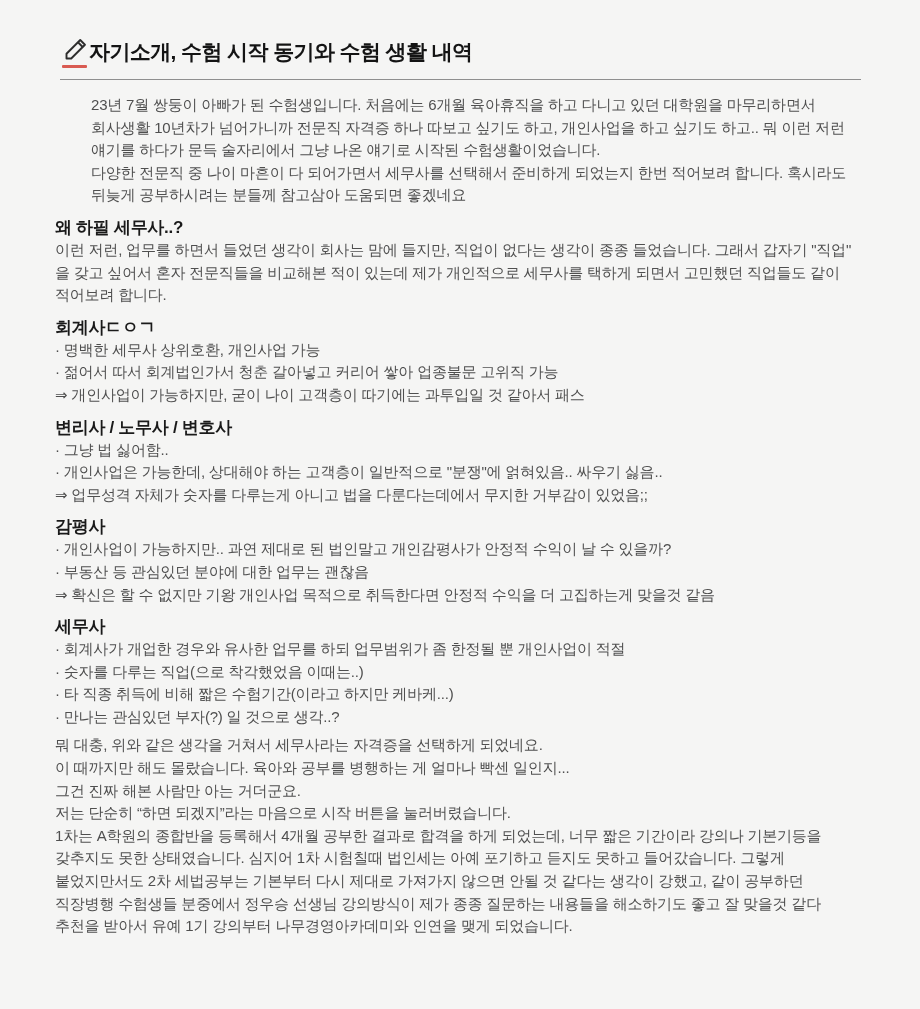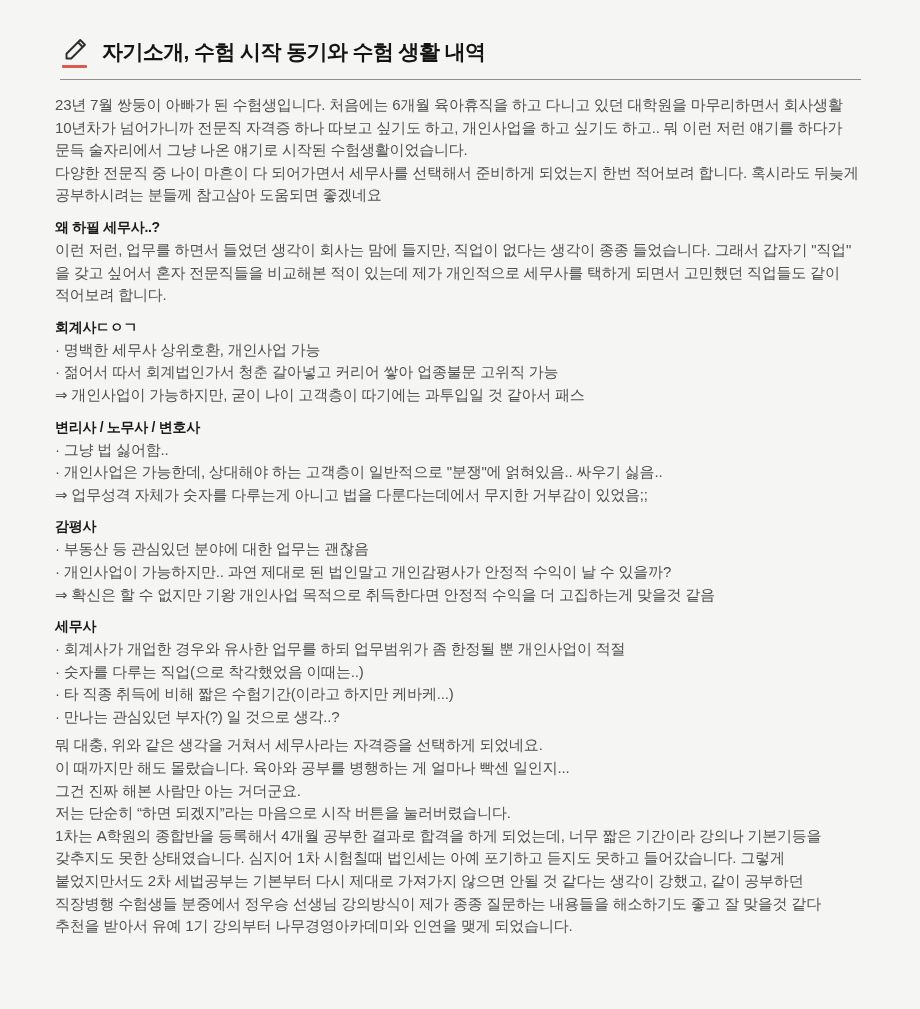--- a/index.html
+++ b/index.html
@@ -11,21 +11,20 @@
   }
   .page {
     width: 920px;
     min-height: 1009px;
     box-sizing: border-box;
     padding: 36px 55px 40px 55px;
   }
   .title-row {
     display: flex;
     align-items: center;
-    gap: 13px;
     margin-left: 7px;
   }
   .icon-wrap {
     position: relative;
     width: 27px;
     height: 32px;
     flex: 0 0 auto;
   }
   .icon-wrap svg { display: block; }
   .icon-underline {
@@ -44,31 +43,31 @@
     letter-spacing: -0.6px;
     margin: 0;
     line-height: 1.2;
   }
   .divider {
     border: none;
     border-top: 1px solid #8f8f8f;
     margin: 11px 0 0 5px;
     width: 801px;
   }
-  #intro { margin-top: 14px; }
+  #intro { margin-top: 14px; margin-left: 36px; }
   .line {
     margin: 0;
     font-size: 15px;
     line-height: 22.6px;
     word-break: keep-all;
     letter-spacing: -0.2px;
     color: #4f4f4f;
   }
   .section-heading {
-    font-size: 14px;
+    font-size: 17px;
     font-weight: 700;
     color: #1a1a1a;
     margin: 9px 0 0 0;
     line-height: 23px;
     letter-spacing: -0.3px;
   }
   #outro { margin-top: 6px; }
 </style>
 </head>
 <body>
@@ -104,22 +103,22 @@
         <p class="line">⇒ 개인사업이 가능하지만, 굳이 나이 고객층이 따기에는 과투입일 것 같아서 패스</p>
       </section>
       <section>
         <h2 class="section-heading">변리사 / 노무사 / 변호사</h2>
         <p class="line">· 그냥 법 싫어함..</p>
         <p class="line">· 개인사업은 가능한데, 상대해야 하는 고객층이 일반적으로 "분쟁"에 얽혀있음.. 싸우기 싫음..</p>
         <p class="line">⇒ 업무성격 자체가 숫자를 다루는게 아니고 법을 다룬다는데에서 무지한 거부감이 있었음;;</p>
       </section>
       <section>
         <h2 class="section-heading">감평사</h2>
+        <p class="line">· 개인사업이 가능하지만.. 과연 제대로 된 법인말고 개인감평사가 안정적 수익이 날 수 있을까?</p>
         <p class="line">· 부동산 등 관심있던 분야에 대한 업무는 괜찮음</p>
-        <p class="line">· 개인사업이 가능하지만.. 과연 제대로 된 법인말고 개인감평사가 안정적 수익이 날 수 있을까?</p>
         <p class="line">⇒ 확신은 할 수 없지만 기왕 개인사업 목적으로 취득한다면 안정적 수익을 더 고집하는게 맞을것 같음</p>
       </section>
       <section>
         <h2 class="section-heading">세무사</h2>
         <p class="line">· 회계사가 개업한 경우와 유사한 업무를 하되 업무범위가 좀 한정될 뿐 개인사업이 적절</p>
         <p class="line">· 숫자를 다루는 직업(으로 착각했었음 이때는..)</p>
         <p class="line">· 타 직종 취득에 비해 짧은 수험기간(이라고 하지만 케바케...)</p>
         <p class="line">· 만나는 관심있던 부자(?) 일 것으로 생각..?</p>
       </section>
     </div>

